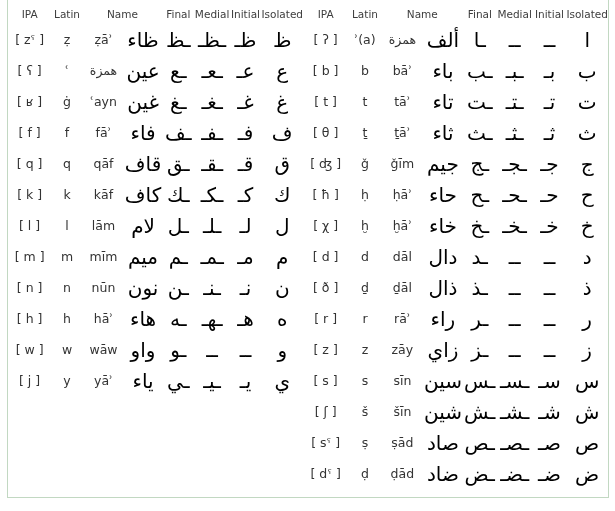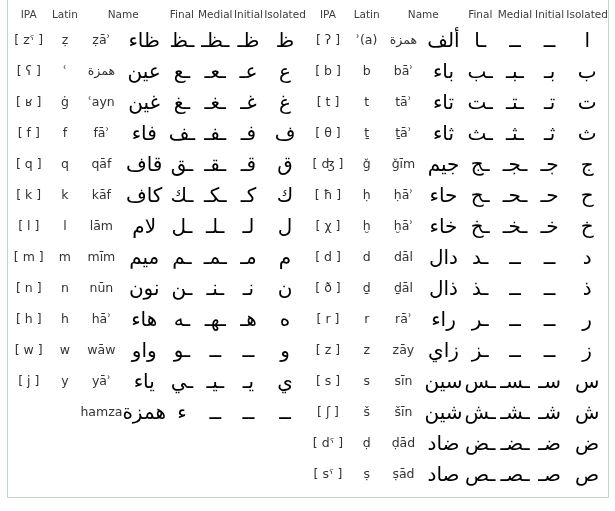--- a/index.html
+++ b/index.html
@@ -199,30 +199,20 @@
           <tr>
             <td class="c-ipa">[ j ]</td>
             <td class="c-latin">y</td>
             <td class="c-name_latin">yāʾ</td>
             <td class="c-name_arabic">ياء</td>
             <td class="c-final">ـي</td>
             <td class="c-medial">ـيـ</td>
             <td class="c-initial">يـ</td>
             <td class="c-isolated">ي</td>
           </tr>
-          <tr>
-            <td class="c-ipa"></td>
-            <td class="c-latin"></td>
-            <td class="c-name_latin">hamza</td>
-            <td class="c-name_arabic">همزة</td>
-            <td class="c-final">ء</td>
-            <td class="c-medial">ــ</td>
-            <td class="c-initial">ــ</td>
-            <td class="c-isolated">ــ</td>
-          </tr>
         </tbody>
     </table>
 
     <table class="alpha">
       <colgroup>
         <col style="width:46px">
           <col style="width:34px">
           <col style="width:42px">
           <col style="width:40px">
         <col style="width:34px">
@@ -366,36 +356,36 @@
             <td class="c-ipa">[ ʃ ]</td>
             <td class="c-latin">š</td>
             <td class="c-name_latin">šīn</td>
             <td class="c-name_arabic">شين</td>
             <td class="c-final">ـش</td>
             <td class="c-medial">ـشـ</td>
             <td class="c-initial">شـ</td>
             <td class="c-isolated">ش</td>
           </tr>
           <tr>
+            <td class="c-ipa">[ sˤ ]</td>
+            <td class="c-latin">ṣ</td>
+            <td class="c-name_latin">ṣād</td>
+            <td class="c-name_arabic">صاد</td>
+            <td class="c-final">ـص</td>
+            <td class="c-medial">ـصـ</td>
+            <td class="c-initial">صـ</td>
+            <td class="c-isolated">ص</td>
+          </tr>
+          <tr>
             <td class="c-ipa">[ dˤ ]</td>
             <td class="c-latin">ḍ</td>
             <td class="c-name_latin">ḍād</td>
             <td class="c-name_arabic">ضاد</td>
             <td class="c-final">ـض</td>
             <td class="c-medial">ـضـ</td>
             <td class="c-initial">ضـ</td>
             <td class="c-isolated">ض</td>
           </tr>
-          <tr>
-            <td class="c-ipa">[ sˤ ]</td>
-            <td class="c-latin">ṣ</td>
-            <td class="c-name_latin">ṣād</td>
-            <td class="c-name_arabic">صاد</td>
-            <td class="c-final">ـص</td>
-            <td class="c-medial">ـصـ</td>
-            <td class="c-initial">صـ</td>
-            <td class="c-isolated">ص</td>
-          </tr>
         </tbody>
     </table>
 
   </div>
 </div>
 
 </body></html>

